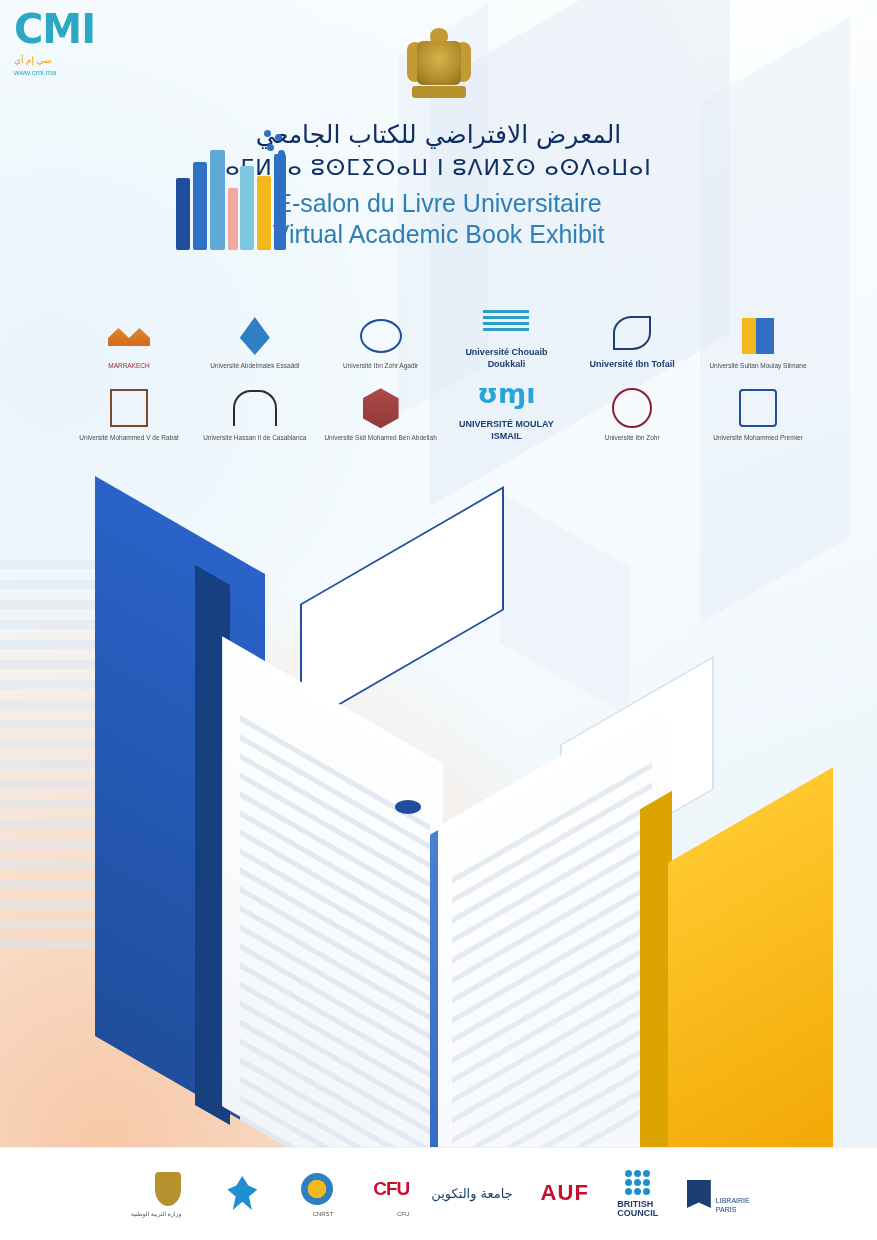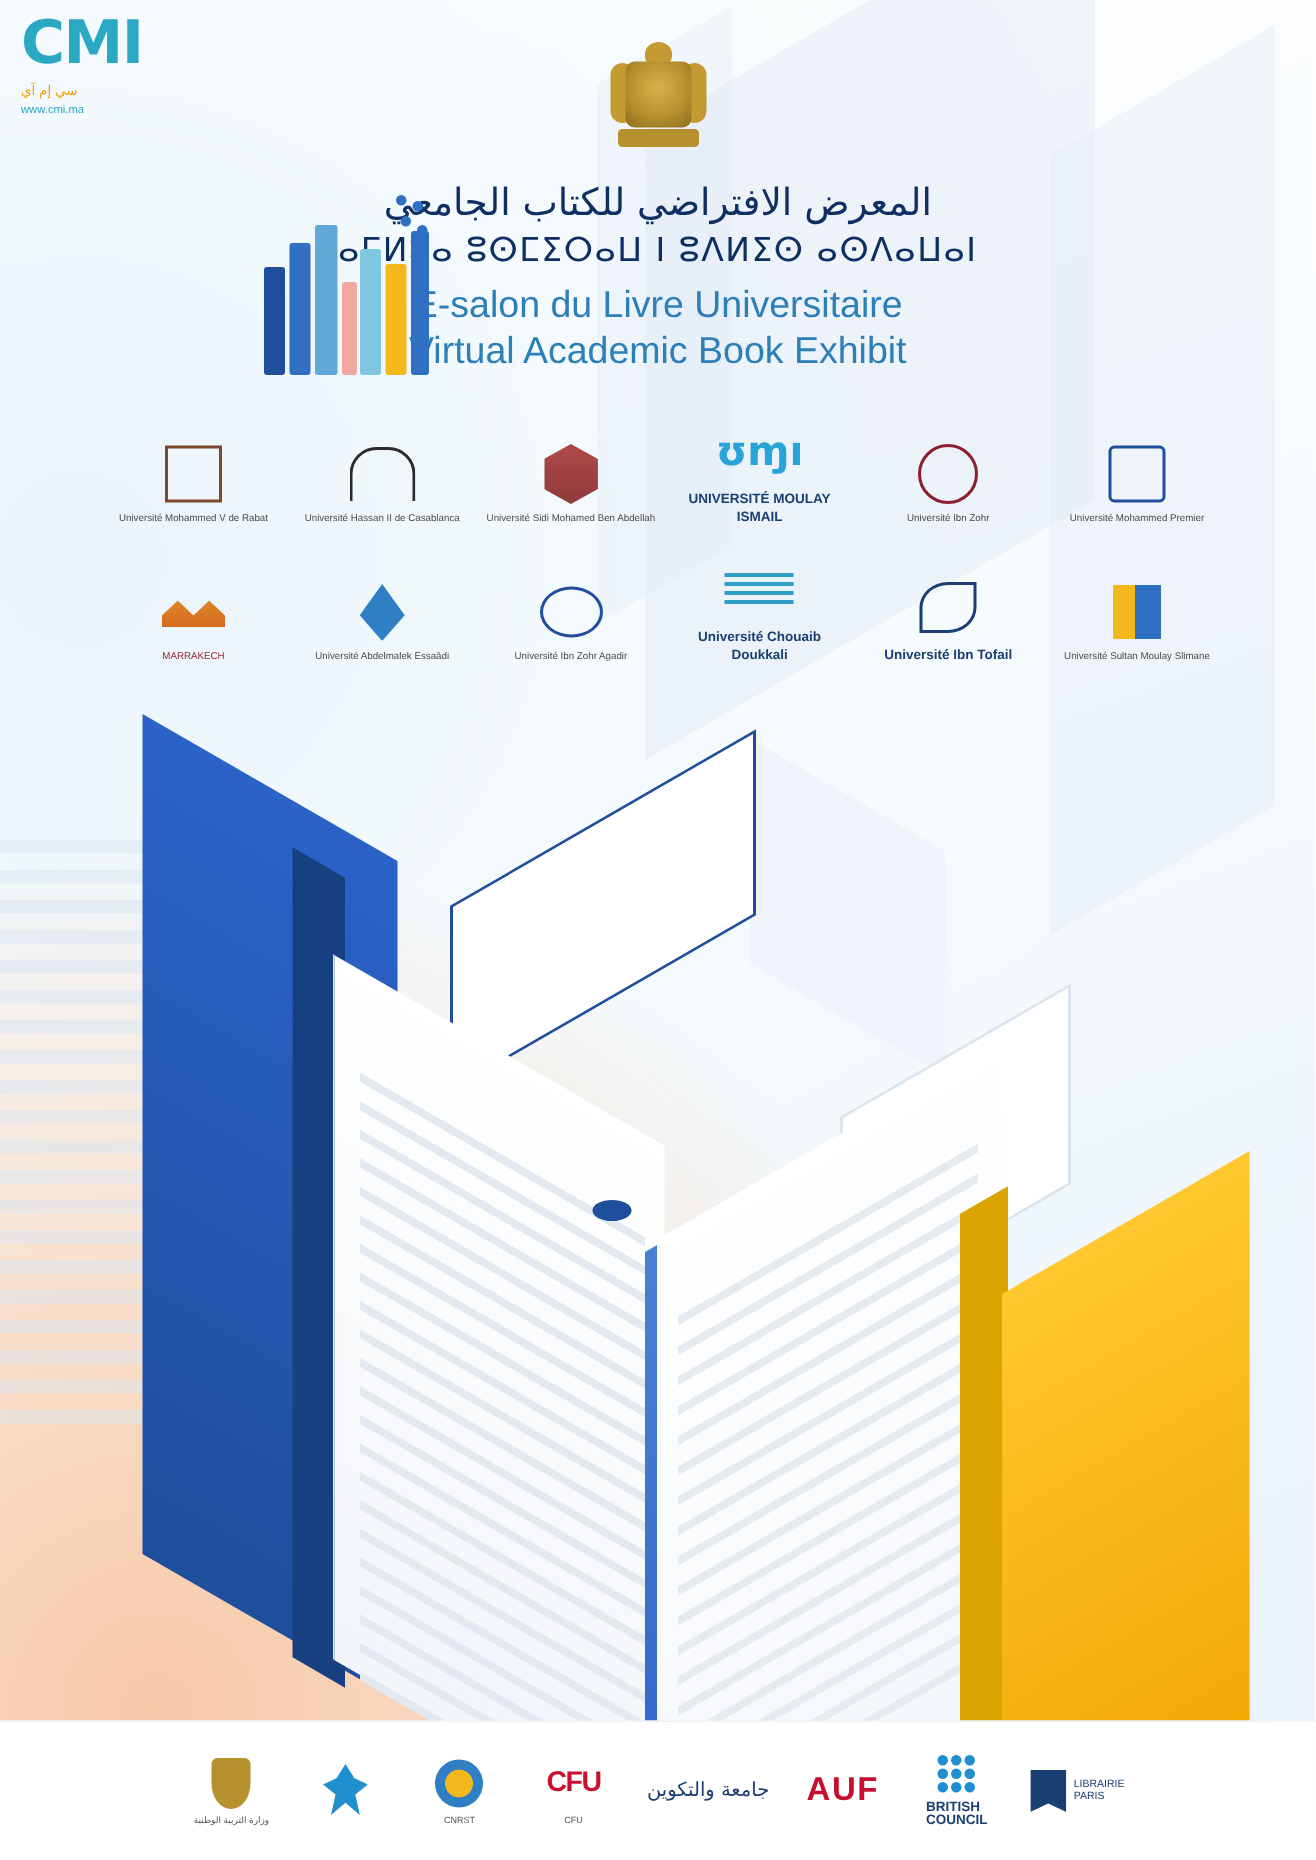--- a/index.html
+++ b/index.html
@@ -156,21 +156,21 @@
     background:linear-gradient(#3f7ad4,#2a62c8);transform:skewY(-30deg);opacity:.95;
   }
   .knob{left:395px;top:330px;width:26px;height:14px;border-radius:50%;background:#1f4e9c;}
 
   
   .footer{
     position:absolute;left:0;right:0;bottom:0;height:92px;
     background:#ffffff;border-top:1px solid #eef1f4;
     display:flex;align-items:center;justify-content:center;gap:22px;padding:0 60px;
   }
-  .plogo{display:flex;flex-direction:column;align-items:center;justify-content:center;min-width:54px;}
+  .plogo{display:flex;flex-direction:column;align-items:flex-end;justify-content:center;min-width:54px;}
   .plogo .pm{height:40px;display:flex;align-items:center;justify-content:center;}
   .plogo .pl{font-size:6px;color:#555;text-align:center;margin-top:2px;line-height:1.2;}
   .pg-crest{width:26px;height:34px;background:#b8912f;border-radius:4px 4px 50% 50%;}
   .pg-person{width:30px;height:34px;background:#1f8fd0;clip-path:polygon(50% 0,70% 28%,100% 40%,72% 60%,82% 100%,50% 76%,18% 100%,28% 60%,0 40%,30% 28%);}
   .pg-sun{width:32px;height:32px;border-radius:50%;background:radial-gradient(circle,#f2b81c 40%,#2f7fc4 42%,#2f7fc4 100%);}
   .pg-cfu{font-size:19px;font-weight:bold;color:#c8102e;letter-spacing:-1px;}
   .pg-ar{font-family:"DejaVu Sans", sans-serif;font-size:13px;color:#1b3f72;}
   .pg-auf{font-size:22px;font-weight:bold;color:#c8102e;letter-spacing:1px;}
   .pg-bc{display:flex;align-items:center;gap:5px;}
   .pg-bc .grid{display:grid;grid-template-columns:repeat(3,7px);grid-gap:2px;}
@@ -242,20 +242,59 @@
         <div class="b bk6"></div>
         <div class="b bk7"></div>
     </div>
     <div class="t-ar">المعرض الافتراضي للكتاب الجامعي</div>
     <div class="t-tif">ⴰⵎⵍⵓⴰ ⵓⵙⵎⵉⵔⴰⵡ ⵏ ⵓⴷⵍⵉⵙ ⴰⵙⴷⴰⵡⴰⵏ</div>
     <div class="t-fr">E-salon du Livre Universitaire</div>
     <div class="t-en">Virtual Academic Book Exhibit</div>
   </div>
 
   <div class="unis">
+    <div class="uni-row row2">
+      <div class="uni">
+        <div class="mark">
+            <div class="g-wave"></div>
+          </div>
+        <div class="nm red">MARRAKECH</div>
+      </div>
+      <div class="uni">
+        <div class="mark">
+            <div class="g-drop"></div>
+          </div>
+        <div class="nm">Université Abdelmalek Essaâdi</div>
+      </div>
+      <div class="uni">
+        <div class="mark">
+            <div class="g-oval"></div>
+          </div>
+        <div class="nm">Université Ibn Zohr Agadir</div>
+      </div>
+      <div class="uni">
+        <div class="mark">
+            <div class="g-lines"></div>
+          </div>
+        <div class="nm big">Université Chouaib Doukkali</div>
+      </div>
+      <div class="uni">
+        <div class="mark">
+            <div class="g-tofail"></div>
+          </div>
+        <div class="nm big">Université Ibn Tofail</div>
+      </div>
+      <div class="uni">
+        <div class="mark">
+            <div class="g-books"></div>
+          </div>
+        <div class="nm">Université Sultan Moulay Slimane</div>
+      </div>
+    </div>
+
     <div class="uni-row">
       <div class="uni">
         <div class="mark">
             <div class="g-sq"></div>
           </div>
         <div class="nm">Université Mohammed V de Rabat</div>
       </div>
       <div class="uni">
         <div class="mark">
             <div class="g-arch"></div>
@@ -278,59 +317,20 @@
         <div class="mark">
             <div class="g-circ"></div>
           </div>
         <div class="nm">Université Ibn Zohr</div>
       </div>
       <div class="uni">
         <div class="mark">
             <div class="g-blue"></div>
           </div>
         <div class="nm">Université Mohammed Premier</div>
-      </div>
-    </div>
-
-    <div class="uni-row row2">
-      <div class="uni">
-        <div class="mark">
-            <div class="g-wave"></div>
-          </div>
-        <div class="nm red">MARRAKECH</div>
-      </div>
-      <div class="uni">
-        <div class="mark">
-            <div class="g-drop"></div>
-          </div>
-        <div class="nm">Université Abdelmalek Essaâdi</div>
-      </div>
-      <div class="uni">
-        <div class="mark">
-            <div class="g-oval"></div>
-          </div>
-        <div class="nm">Université Ibn Zohr Agadir</div>
-      </div>
-      <div class="uni">
-        <div class="mark">
-            <div class="g-lines"></div>
-          </div>
-        <div class="nm big">Université Chouaib Doukkali</div>
-      </div>
-      <div class="uni">
-        <div class="mark">
-            <div class="g-tofail"></div>
-          </div>
-        <div class="nm big">Université Ibn Tofail</div>
-      </div>
-      <div class="uni">
-        <div class="mark">
-            <div class="g-books"></div>
-          </div>
-        <div class="nm">Université Sultan Moulay Slimane</div>
       </div>
     </div>
   </div>
 
 
   <div class="book-scene">
     <div class="bs top-block-b"></div>
     <div class="bs top-block-a"></div>
     <div class="bs top-block-c"></div>
     <div class="bs iso-left-cover"></div>

